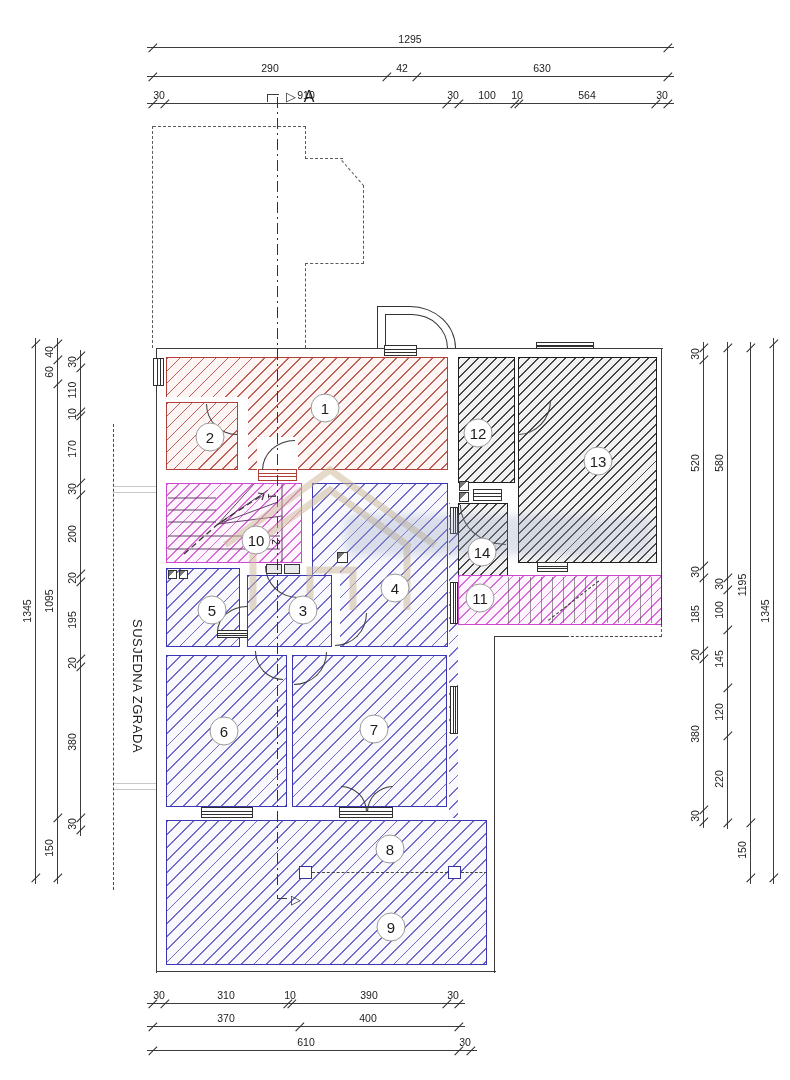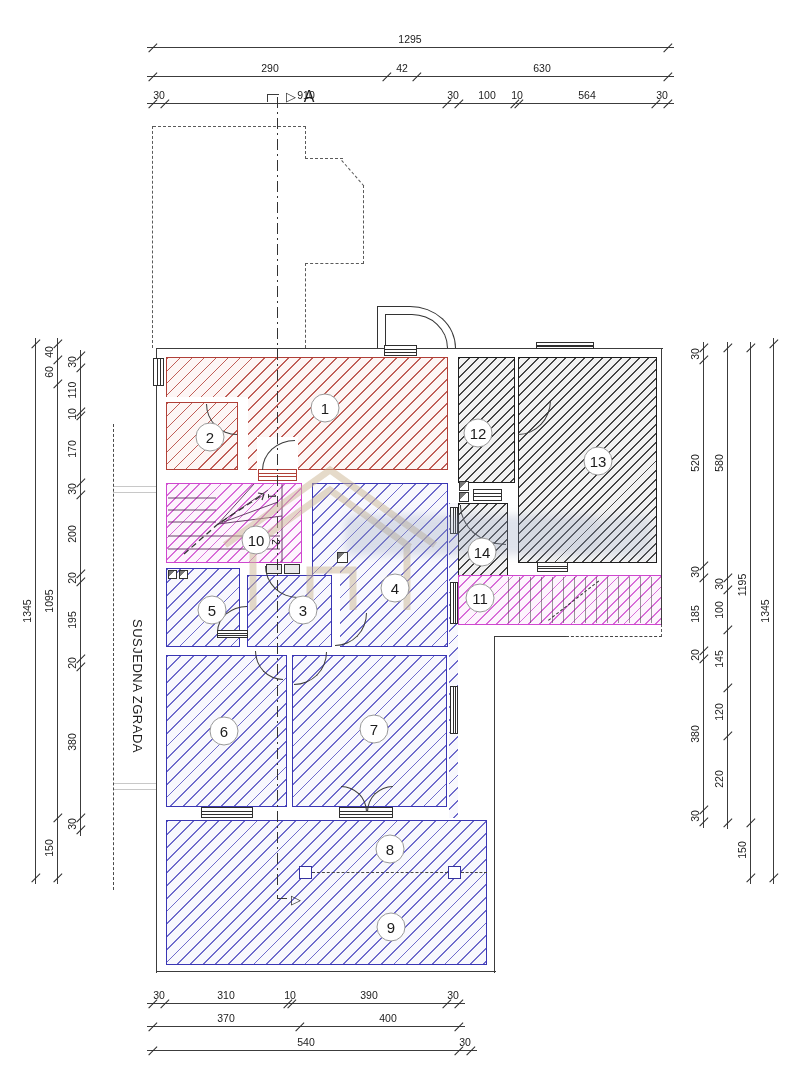--- a/index.html
+++ b/index.html
@@ -249,26 +249,26 @@
     <div class="dimlabel" style="left: 159px; top: 1001px;">30</div>
     <div class="dimlabel" style="left: 226px; top: 1001px;">310</div>
     <div class="dimlabel" style="left: 290px; top: 1001px;">10</div>
     <div class="dimlabel" style="left: 369px; top: 1001px;">390</div>
     <div class="dimlabel" style="left: 453px; top: 1001px;">30</div>
     <div class="dimline" style="left: 147px; top: 1026px; width: 318px; height: 1.1px;"></div>
     <div class="tick" style="left: 153px; top: 1026.5px;"></div>
     <div class="tick" style="left: 300px; top: 1026.5px;"></div>
     <div class="tick" style="left: 459px; top: 1026.5px;"></div>
     <div class="dimlabel" style="left: 226px; top: 1024px;">370</div>
-    <div class="dimlabel" style="left: 388px; top: 1024px;">400</div>
+    <div class="dimlabel" style="left: 368px; top: 1024px;">400</div>
     <div class="dimline" style="left: 147px; top: 1050px; width: 330px; height: 1.1px;"></div>
     <div class="tick" style="left: 153px; top: 1050.5px;"></div>
     <div class="tick" style="left: 459px; top: 1050.5px;"></div>
     <div class="tick" style="left: 471px; top: 1050.5px;"></div>
-    <div class="dimlabel" style="left: 306px; top: 1048px;">540</div>
+    <div class="dimlabel" style="left: 306px; top: 1048px;">610</div>
     <div class="dimlabel" style="left: 465px; top: 1048px;">30</div>
     <div class="dimline" style="left: 35px; top: 338px; width: 1.1px; height: 546px;"></div>
     <div class="tick" style="left: 35.5px; top: 344px;"></div>
     <div class="tick" style="left: 35.5px; top: 878px;"></div>
     <div class="dimlabel vert" style="left: 27px; top: 611px;">1345</div>
     <div class="dimline" style="left: 57px; top: 338px; width: 1.1px; height: 546px;"></div>
     <div class="tick" style="left: 57.5px; top: 344px;"></div>
     <div class="tick" style="left: 57.5px; top: 360px;"></div>
     <div class="tick" style="left: 57.5px; top: 384px;"></div>
     <div class="tick" style="left: 57.5px; top: 818px;"></div>

